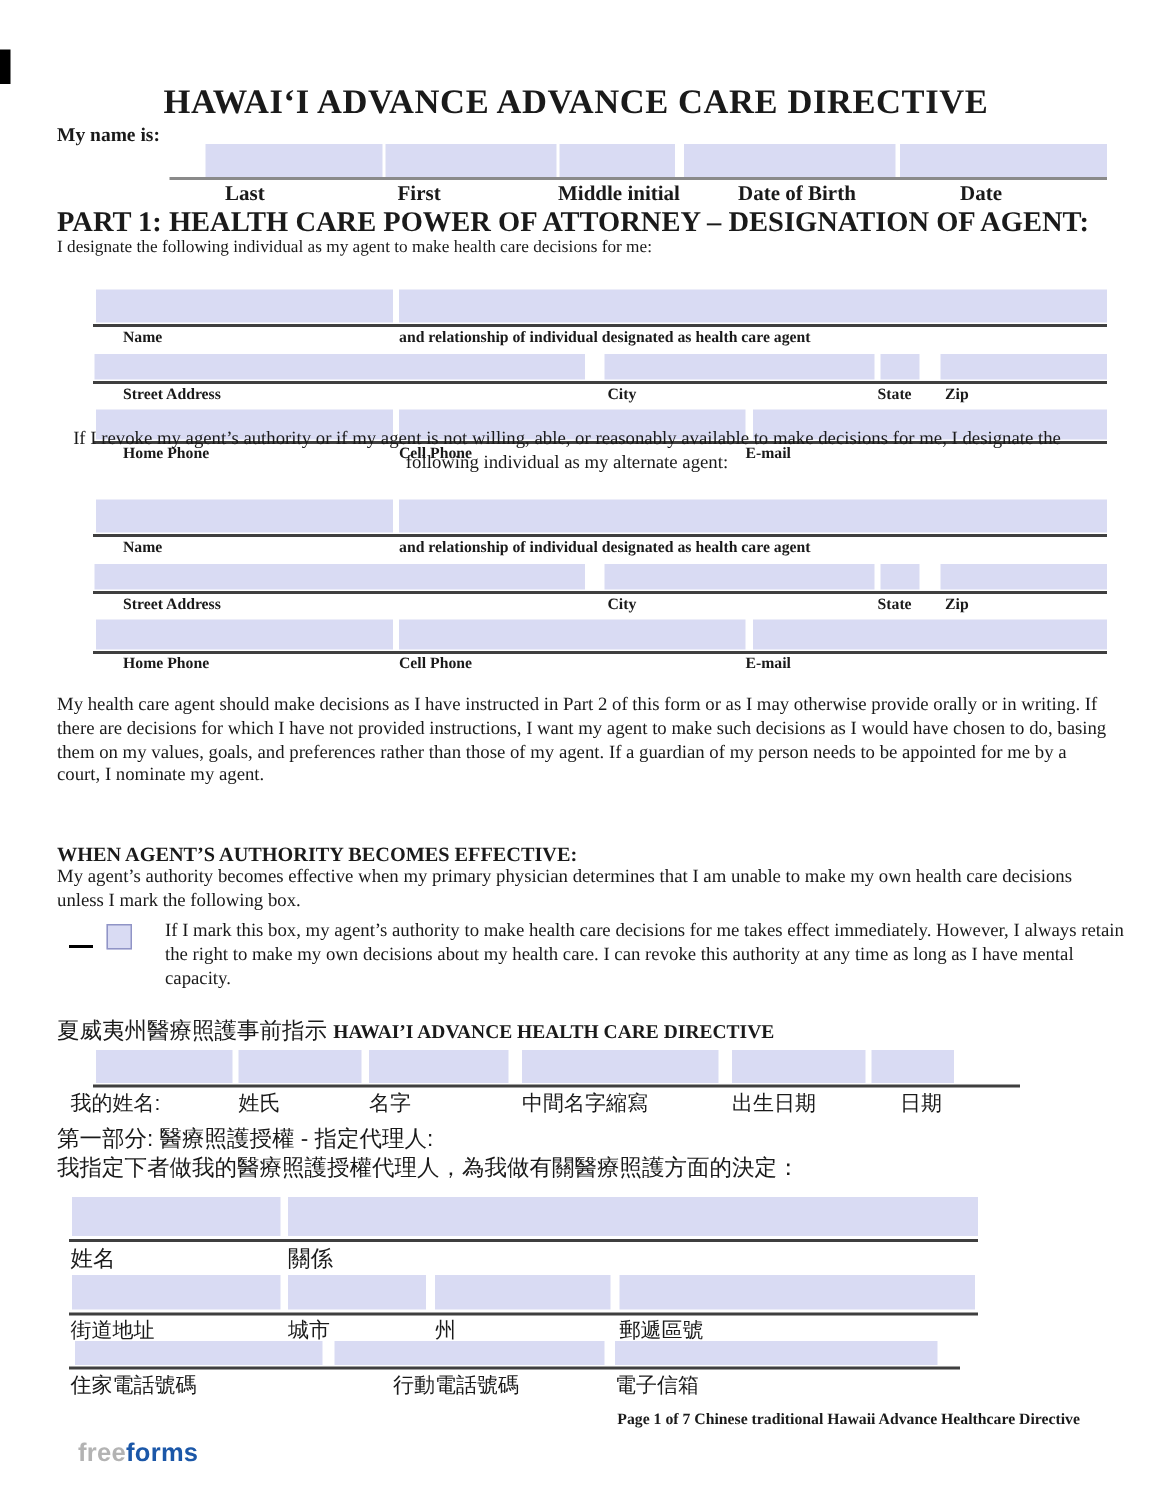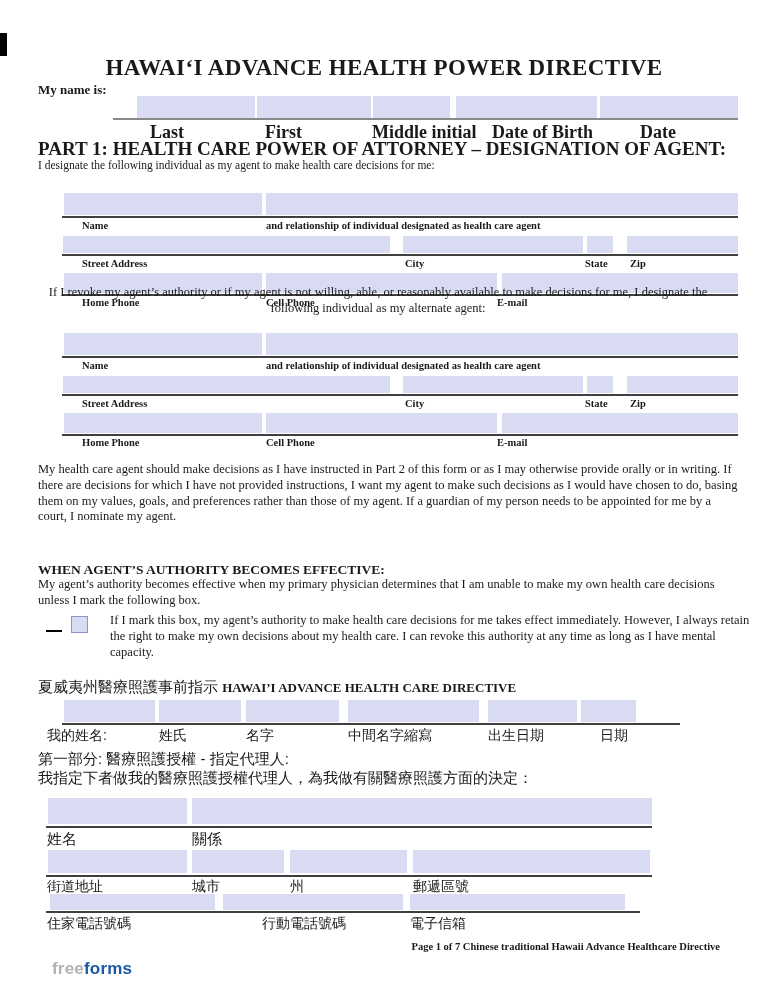--- a/index.html
+++ b/index.html
@@ -3,21 +3,21 @@
 <meta charset="utf-8">
 <style>
   html,body{margin:0;padding:0;background:#fff;}
   .page{position:relative;width:768px;height:997px;background:#ffffff;overflow:hidden;
         font-family:"Liberation Serif",serif;color:#1a1a1a;}
   .abs{position:absolute;}
   .f{position:absolute;background:#d9dbf3;}
   .rule{position:absolute;height:2px;background:#3f3f3f;}
   .rule.gray{background:#8a8a8a;}
   .lbl{position:absolute;font-weight:bold;font-size:10.5px;white-space:nowrap;}
-  .biglbl{position:absolute;font-weight:bold;font-size:18px;white-space:nowrap;}
+  .biglbl{position:absolute;font-weight:bold;font-size:14px;white-space:nowrap;}
   .heading{position:absolute;font-weight:bold;font-size:13.5px;white-space:nowrap;}
   .para{position:absolute;font-size:12.5px;line-height:15.8px;}
   .title{position:absolute;top:55px;left:0;width:100%;text-align:center;
          font-size:23px;font-weight:bold;letter-spacing:.4px;}
   .part1{position:absolute;font-weight:bold;font-size:19px;white-space:nowrap;}
   .cn{font-family:"Liberation Sans",sans-serif;font-weight:normal;}
   .cnlbl{position:absolute;font-size:14px;white-space:nowrap;font-family:"Liberation Sans",sans-serif;}
   .cnhead{position:absolute;font-size:15px;white-space:nowrap;font-family:"Liberation Sans",sans-serif;}
   .checkbox{position:absolute;width:15px;height:15px;background:#d9dbf3;border:1.6px solid #9094c6;}
   .edge{position:absolute;left:0;top:33px;width:7px;height:23px;background:#000;}
@@ -28,21 +28,21 @@
   .logo .free{color:#b3b3b3;font-weight:bold;}
   .logo .forms{color:#1b57a8;font-weight:bold;}
 </style>
 </head>
 <body>
 
 <div class="page">
 
   <div class="edge"></div>
 
-  <div class="title">HAWAIʻI ADVANCE HEALTH POWER DIRECTIVE</div>
+  <div class="title">HAWAIʻI ADVANCE ADVANCE CARE DIRECTIVE</div>
 
   <div class="biglbl" style="left:38px;top:82px;font-size:13px;">My name is:</div>
   <div class="f" style="left:137px;top:96px;width:118px;height:22px;"></div>
   <div class="f" style="left:257px;top:96px;width:114px;height:22px;"></div>
   <div class="f" style="left:373px;top:96px;width:77px;height:22px;"></div>
   <div class="f" style="left:456px;top:96px;width:141px;height:22px;"></div>
   <div class="f" style="left:600px;top:96px;width:138px;height:22px;"></div>
   <div class="rule gray" style="left:113px;top:118px;width:625px;"></div>
   <div class="biglbl" style="left:150px;top:122px;">Last</div>
   <div class="biglbl" style="left:265px;top:122px;">First</div>

